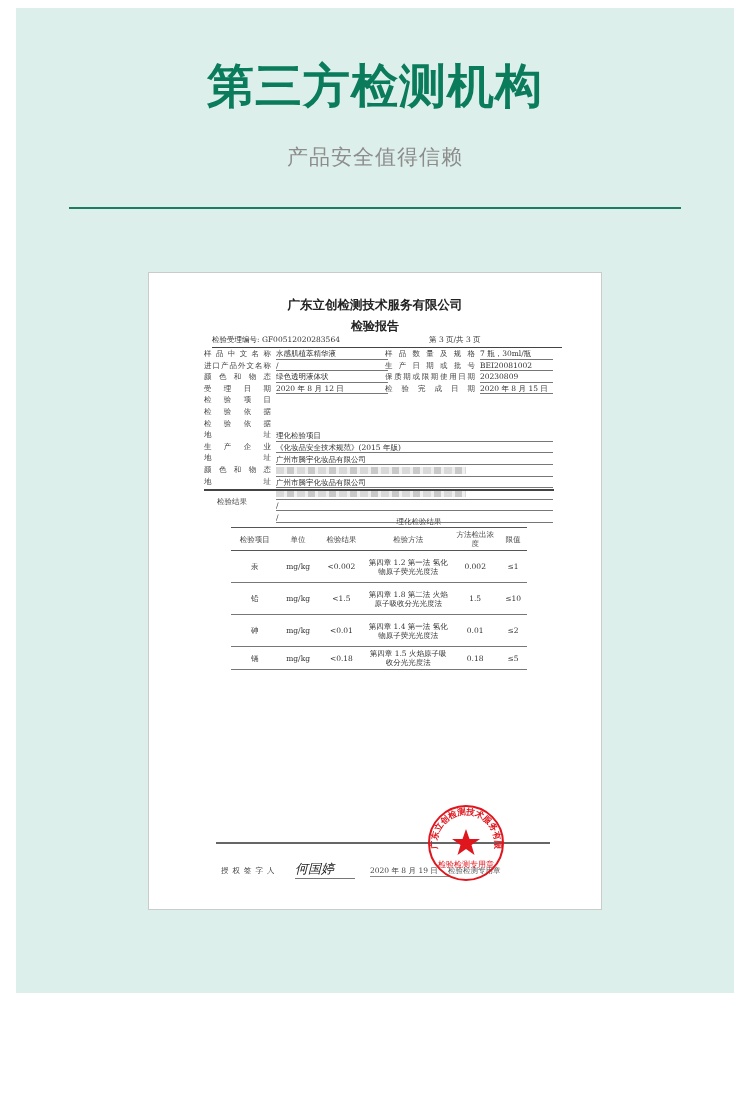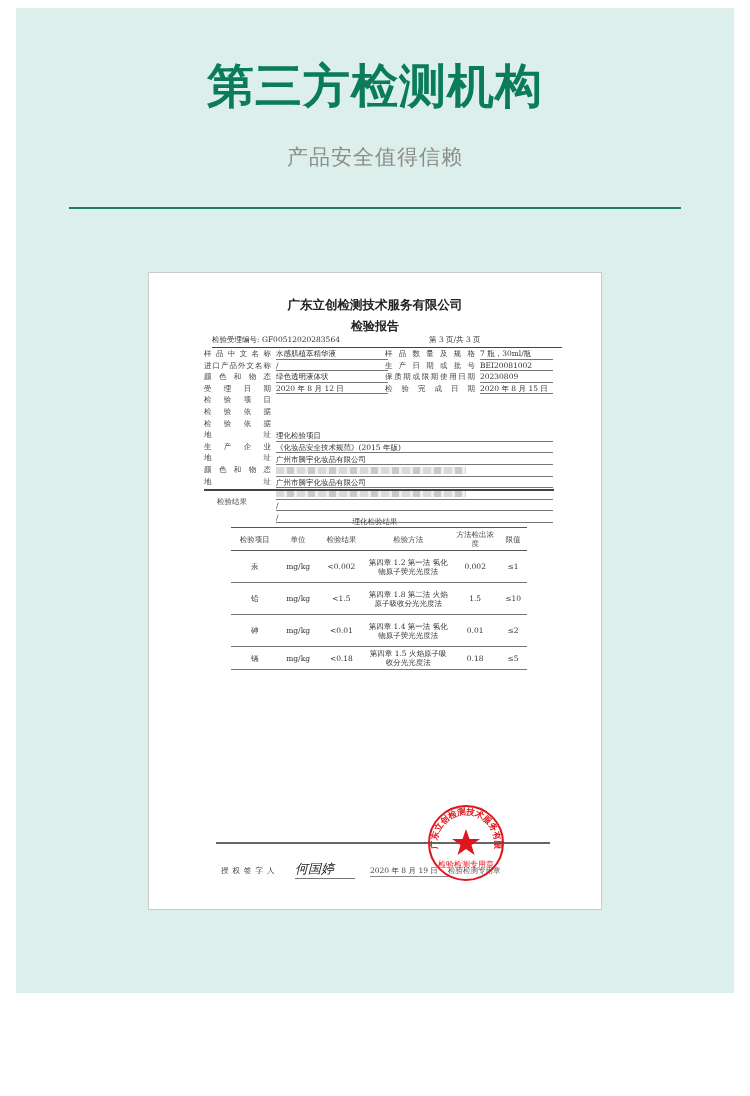--- a/index.html
+++ b/index.html
@@ -52,21 +52,21 @@
   .info-row .val.wide { width: 277px; margin-top: 36px; }
   .info-row .lbl2 { position: absolute; left: 181px; width: 90px; text-align: justify;
     text-align-last: justify; color: #444; }
   .info-row .val2 { position: absolute; left: 276px; width: 73px; border-bottom: 1px solid #777; height: 10.5px; }
   .blur {
     display: inline-block; height: 7px; margin-top: 2px; width: 190px;
     background: repeating-linear-gradient(90deg, #d9d9d9 0 8px, #eeeeee 8px 11px, #c9c9c9 11px 18px, #f0f0f0 18px 21px);
   }
   .info-end { position: absolute; left: 55px; top: 216px; width: 350px; height: 1.5px; background: #444; }
   .results-label { position: absolute; left: 68px; top: 224px; font-size: 7.5px; color: #444; }
-  .tbl-caption { position: absolute; left: 0; top: 244px; width: 100%; text-align: center; font-size: 7.5px; color: #444; }
+  .tbl-caption { position: absolute; left: 0; top: 244px; width: 100%; text-align: center; font-size: 7.5px; color: #444; padding-left: 44px; }
   table.res {
     position: absolute; left: 82px; top: 254px; width: 296px;
     border-collapse: collapse; font-size: 7.5px; color: #333;
   }
   table.res th { font-weight: normal; height: 22px; border-top: 1.5px solid #555; border-bottom: 1.5px solid #555; padding: 0 2px; line-height: 9px; color: #444; }
   table.res td { text-align: center; border-bottom: 1.5px solid #777; padding: 1px 2px; line-height: 9px; }
   table.res td.method { width: 82px; }
   .blank-note { position: absolute; left: 0; top: 420px; width: 100%; text-align: center; font-size: 7.5px; color: #444; }
   .sign-rule { position: absolute; left: 67px; top: 569px; width: 334px; height: 1.5px; background: #666; }
   .sign-row { position: absolute; left: 72px; top: 591px; font-size: 7.5px; color: #444; width: 320px; height: 14px; }

